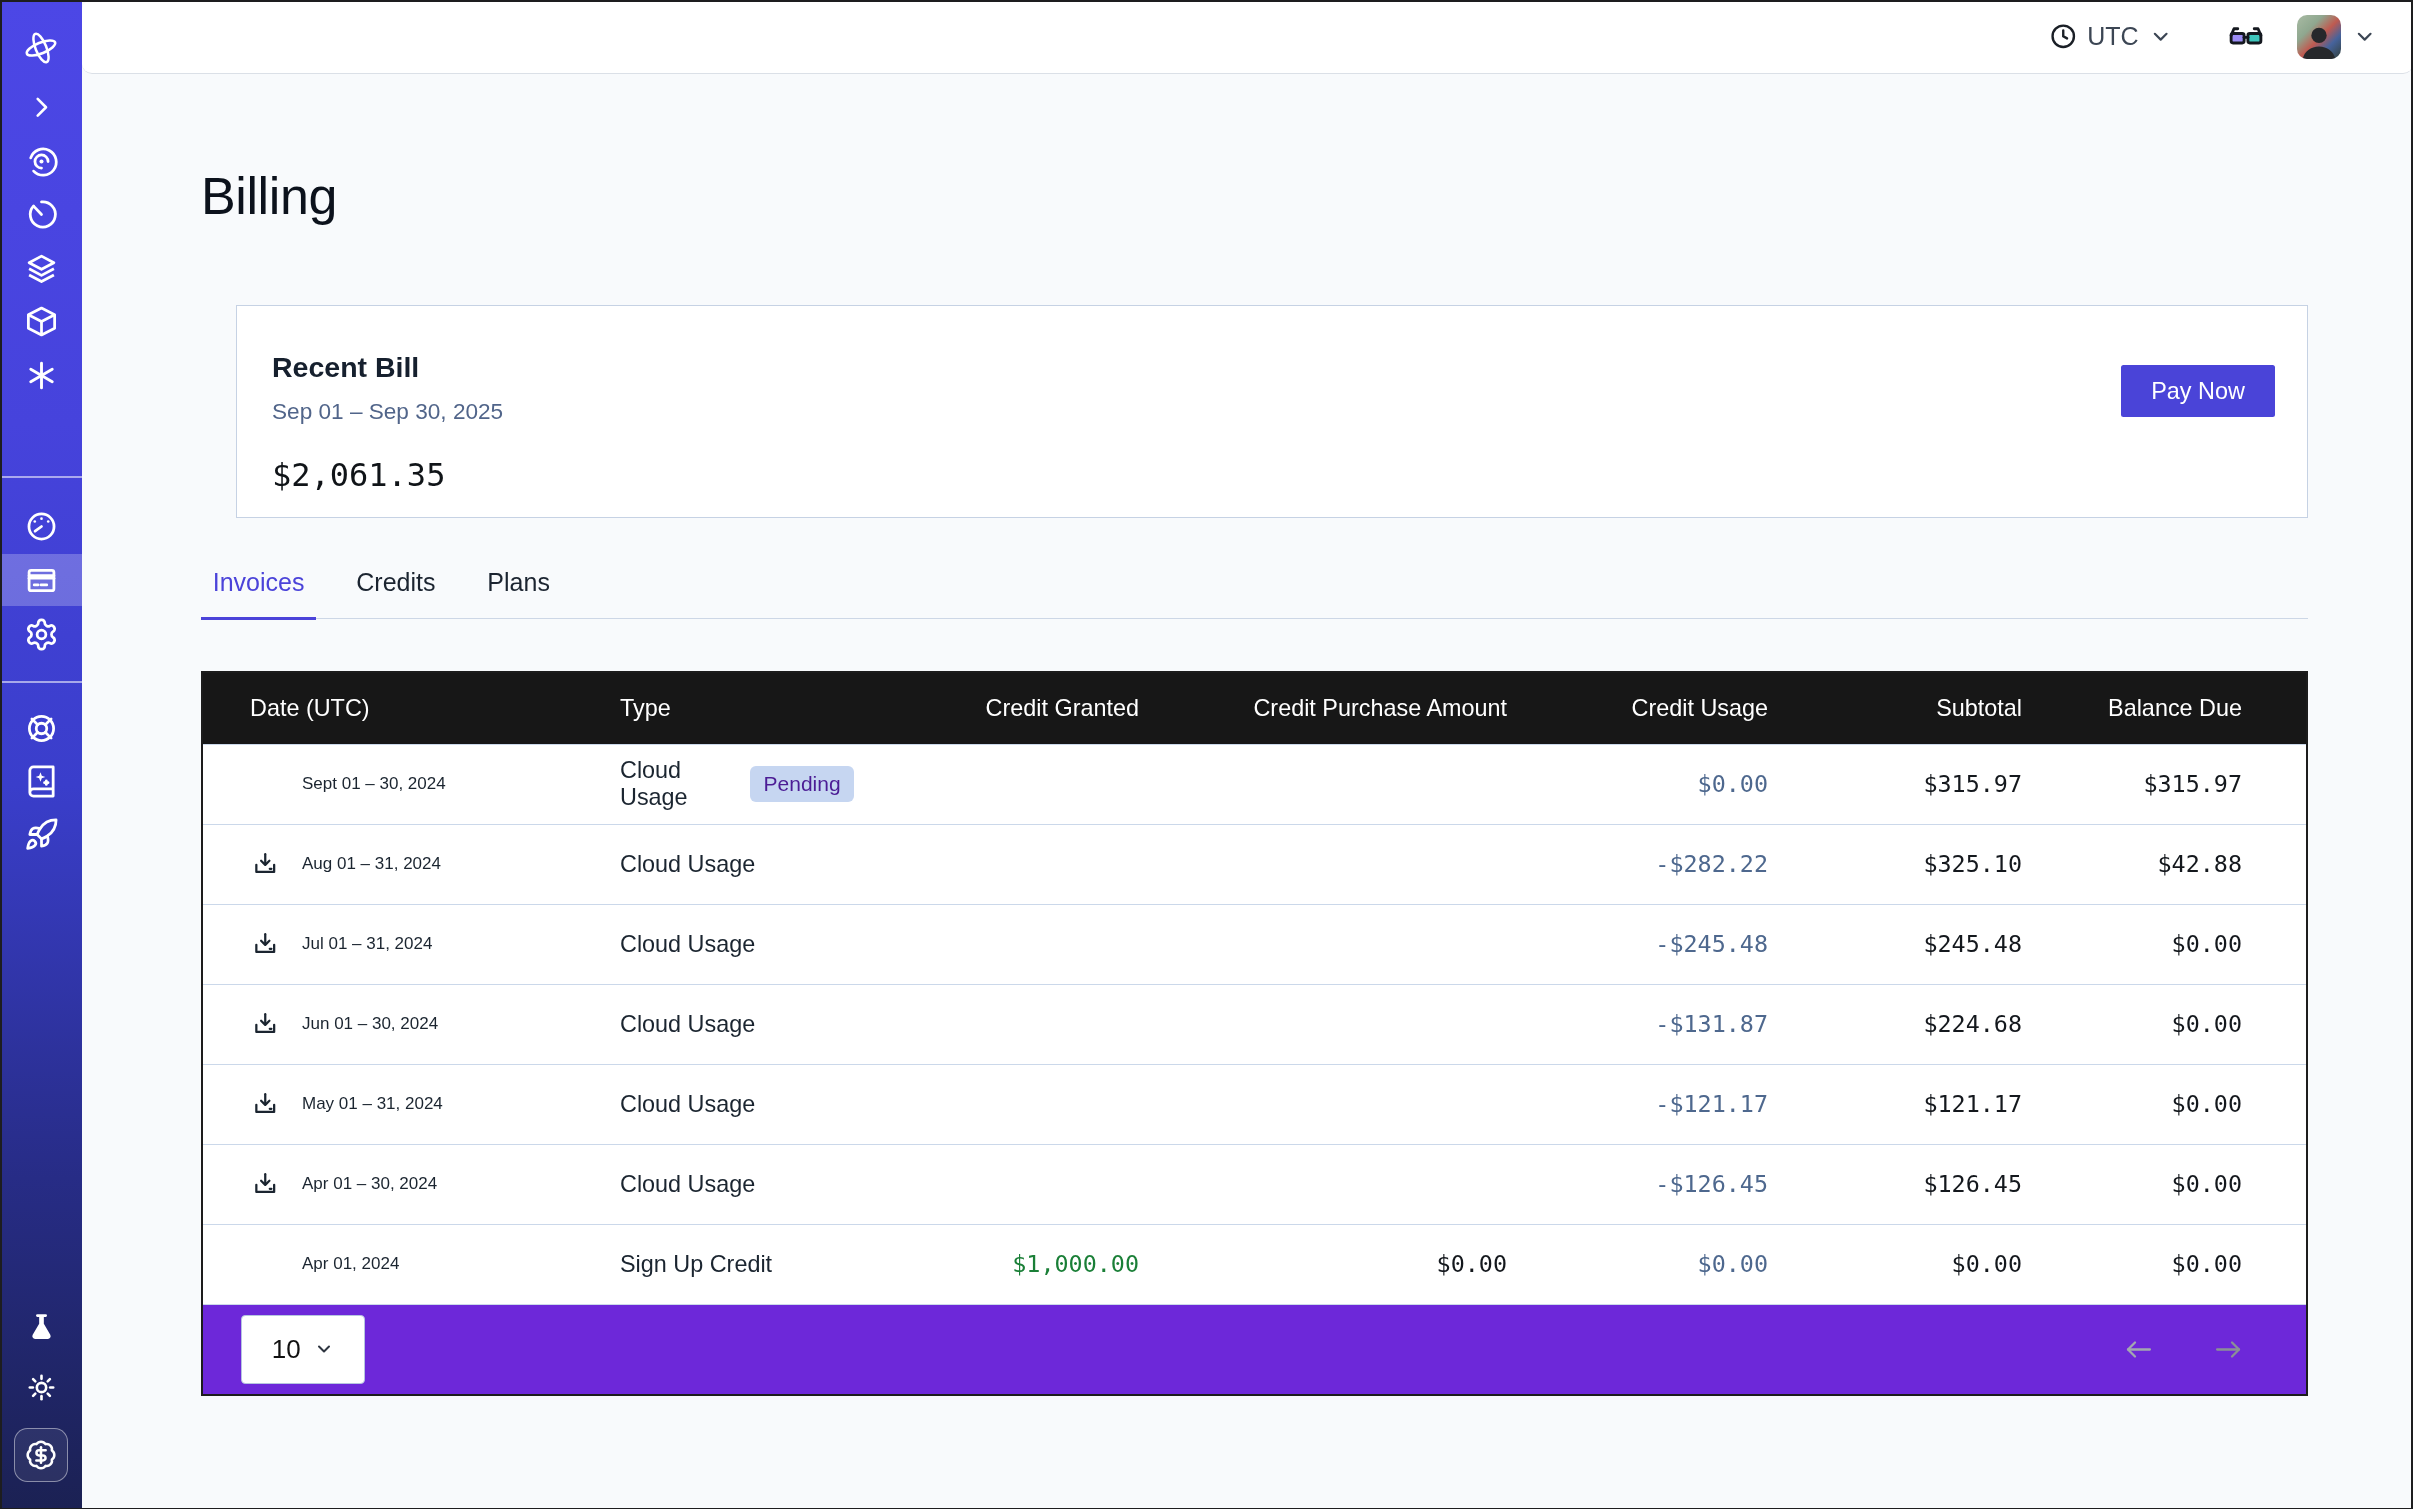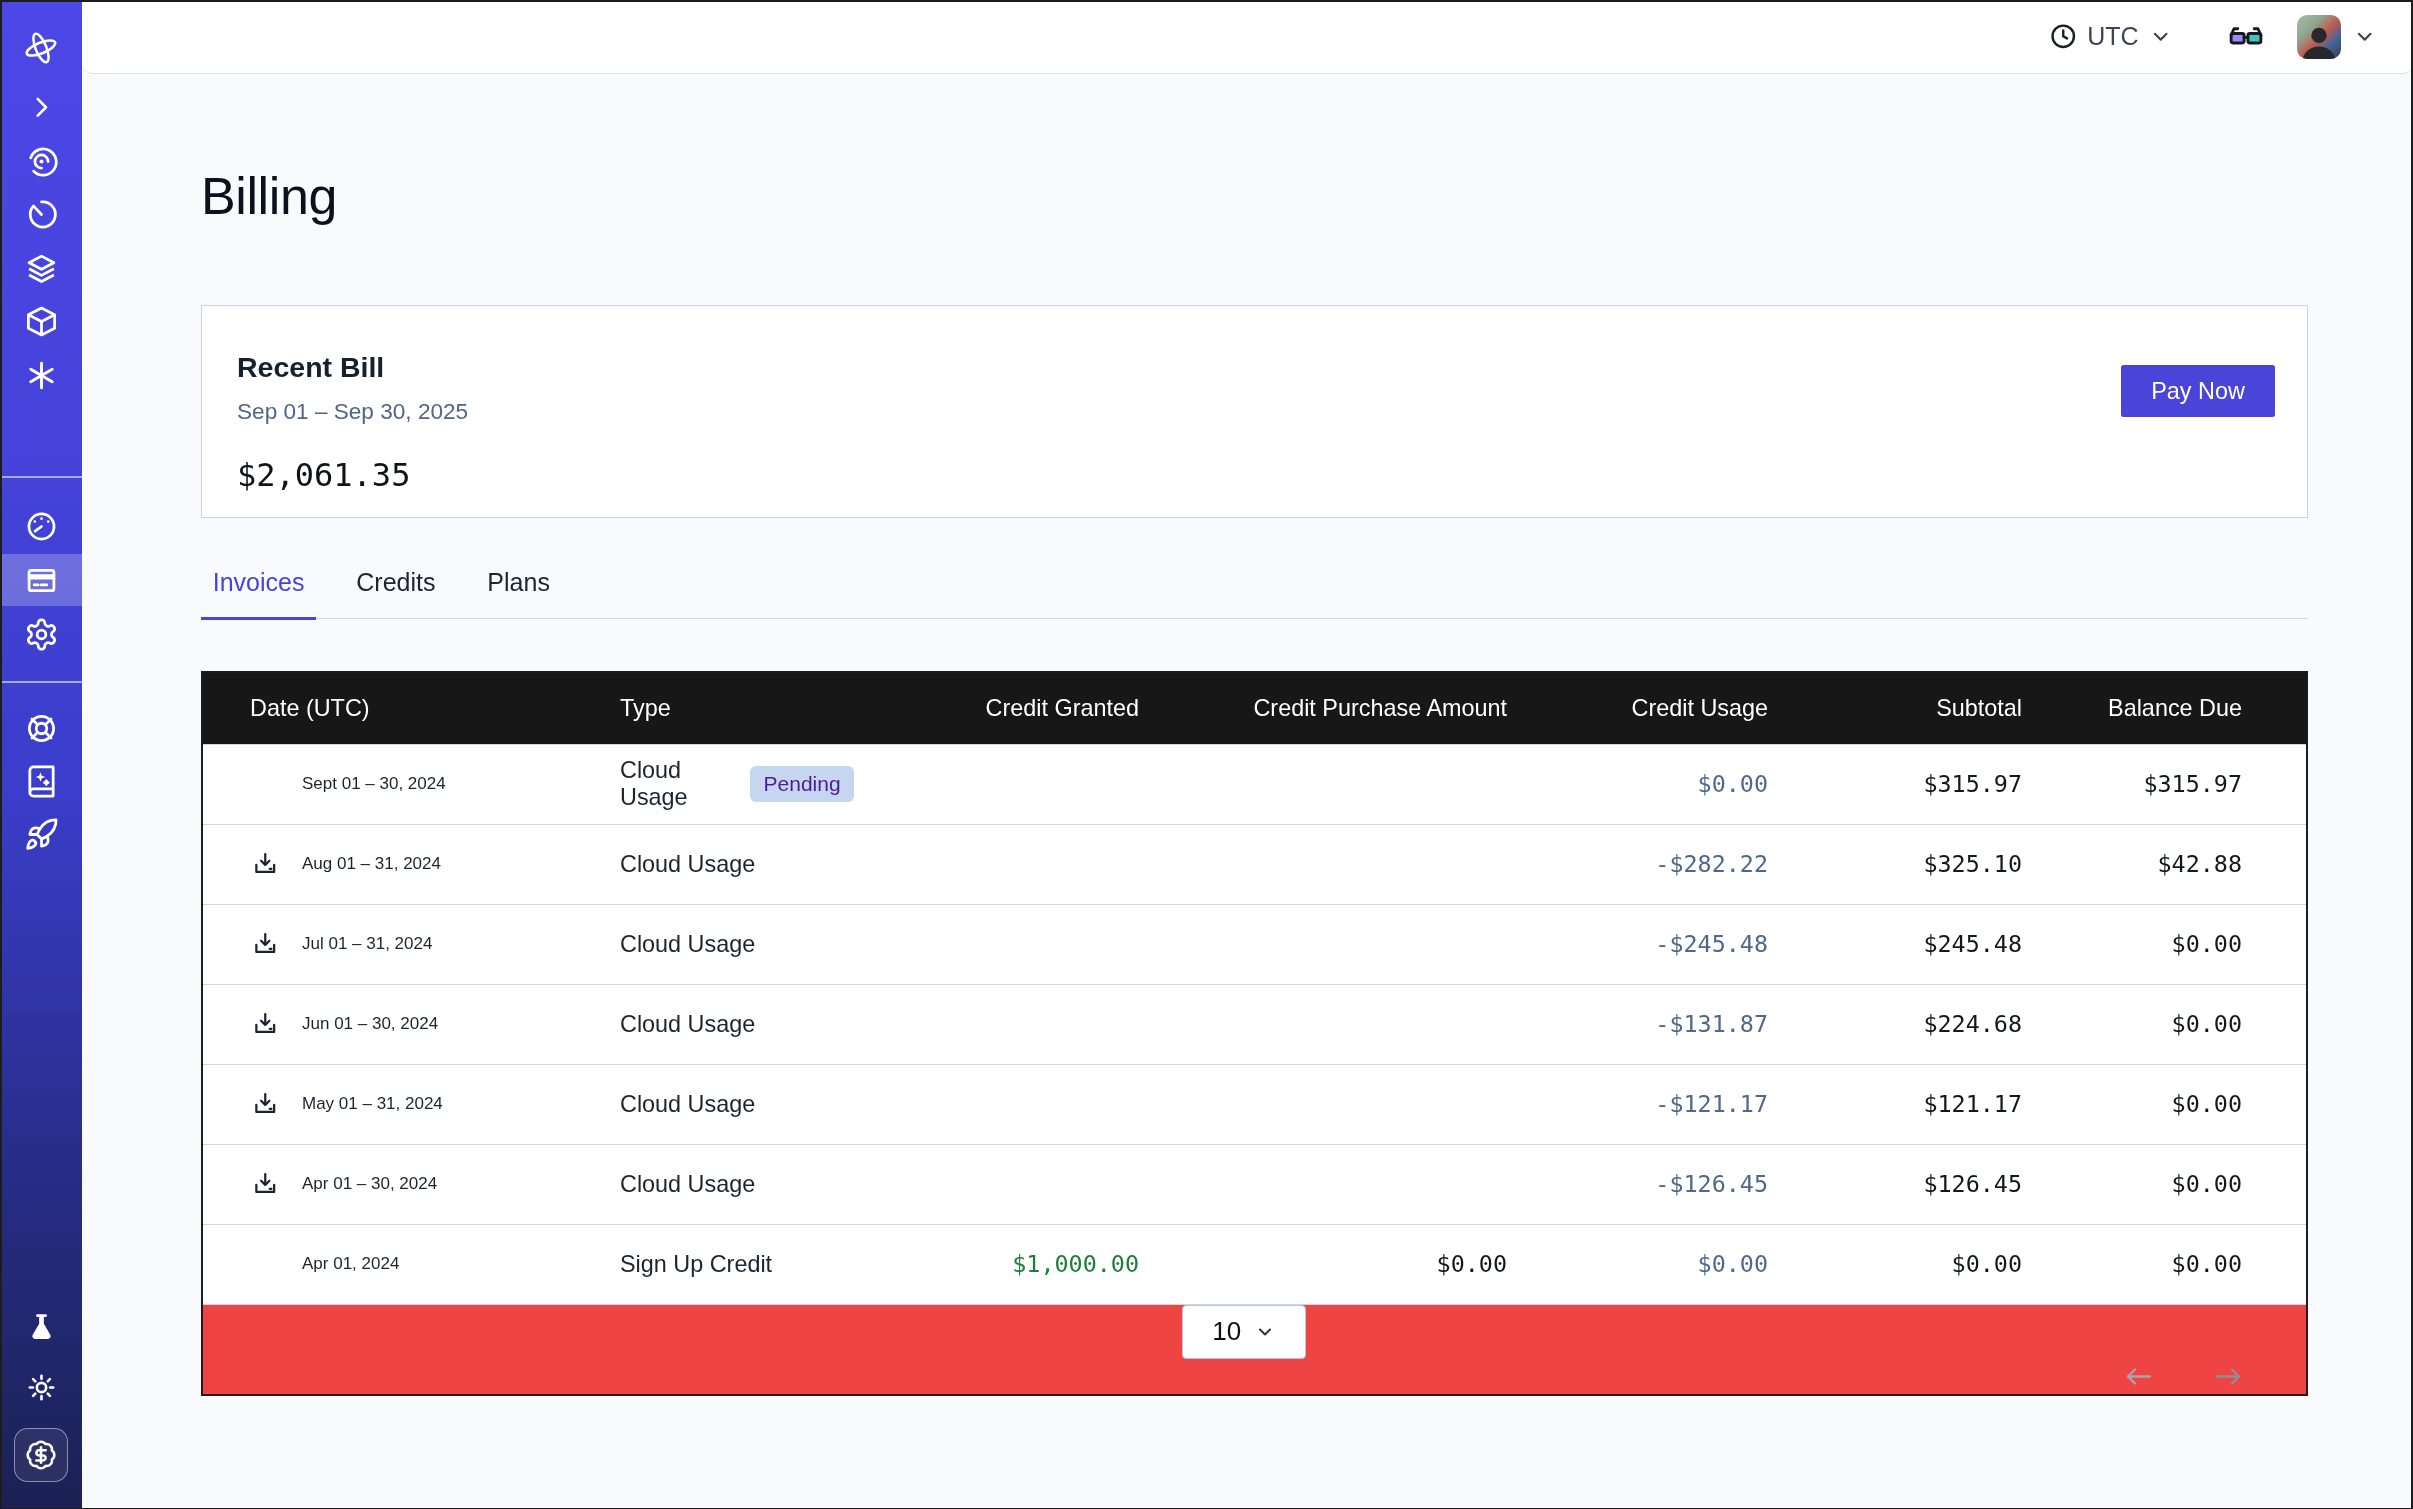--- a/index.html
+++ b/index.html
@@ -26,21 +26,21 @@
   .tz-label { font-size:25px; color:#3c4654; }
   .glasses-btn { display:flex; align-items:center; margin-right:32px; cursor:pointer; }
   .avatar { width:44px; height:44px; border-radius:10px; overflow:hidden; margin-right:11.7px; cursor:pointer;
     background: linear-gradient(135deg,#a9bba4 0%, #8fa78f 30%, #bf5a50 52%, #46639c 72%, #32403a 100%); position:relative; }
   .avatar svg { position:absolute; left:0; bottom:-3.3px; }
 
   
   .main { position:absolute; left:82px; top:74px; right:0; bottom:0; background:#f8fafc; padding:0 105px 0 119px; }
   h1.page-title { margin-top:92px; font-size:52px; font-weight:400; color:#0c121c; letter-spacing:-0.4px; }
 
-  .cards { display:flex; gap:47px; margin-top:79px; }
+  .cards { display:flex; gap:47px; margin-top:79px;margin-left:35px; }
   .card { position:relative; flex:1; height:213px; background:#ffffff; border:1.7px solid #c6d2e4; padding:45px 35px; }
   .card-title { font-size:28.5px; font-weight:600; color:#16202e; }
   .card-sub { font-size:22.6px; color:#51658a; margin-top:15px; min-height:27px; }
   .card-amount { font-family:"DejaVu Sans Mono", monospace; font-size:32px; color:#101418; margin-top:30px; }
   .pay-btn { position:absolute; top:59px; right:32px; width:154px; height:52px; background:#4a44d8; color:#ffffff;
     border:none; border-radius:2.5px; font-size:23.4px; font-family:"Liberation Sans", sans-serif; cursor:pointer; }
 
   .tabs { display:flex; margin-top:50px; border-bottom:1.7px solid #cdd7e6; }
   .tab { font-size:25px; font-weight:500; color:#1b2430; padding:0 11.7px 20px 11.7px; margin-right:28.5px; cursor:pointer;
     border-bottom:3.3px solid transparent; margin-bottom:-2.5px; }
@@ -54,21 +54,21 @@
   .thead { height:71px; background:#171717; color:#ffffff; font-size:23.4px; font-weight:500; padding:0 65px 0 47px; }
   .th-num { text-align:right; }
   .c-date { display:flex; align-items:center; gap:22px; font-size:17px; color:#1b2530; }
   .dl-slot { width:30px; height:30px; flex:0 0 30px; display:flex; align-items:center; justify-content:center; }
   .c-type { display:flex; align-items:center; gap:18.4px; font-size:23.4px; color:#1b2530; }
   .badge { background:#c6d6f1; color:#4c1d95; font-size:21px; padding:5.9px 13.4px; border-radius:5.9px; }
   .c-num { text-align:right; font-family:"DejaVu Sans Mono", monospace; font-size:23.4px; color:#14181d; }
   .c-num.blue { color:#4e688e; }
   .c-num.green { color:#1a7f37; }
 
-  .tfoot { display:flex; align-items:center; height:90px; border-top:1.7px solid #cbd8ea; padding:0 60px 0 38px; background:#ef4444;flex-direction:column; }
+  .tfoot { display:flex; align-items:center; height:90px; border-top:1.7px solid #cbd8ea; padding:0 60px 0 38px; background:#6d28d9; }
   .page-size { display:flex; align-items:center; justify-content:center; gap:13.4px; width:124px; height:69px;
     border:1.7px solid #b6c5df; border-radius:4.2px; background:#ffffff; font-size:26px; color:#111; cursor:pointer; }
   .pager { margin-left:auto; display:flex; align-items:center; gap:55px; }
   .pager .arrow { cursor:pointer; display:flex; }
 </style>
 </head>
 <body>
 
 <svg width="0" height="0" style="position:absolute">
   <defs>

